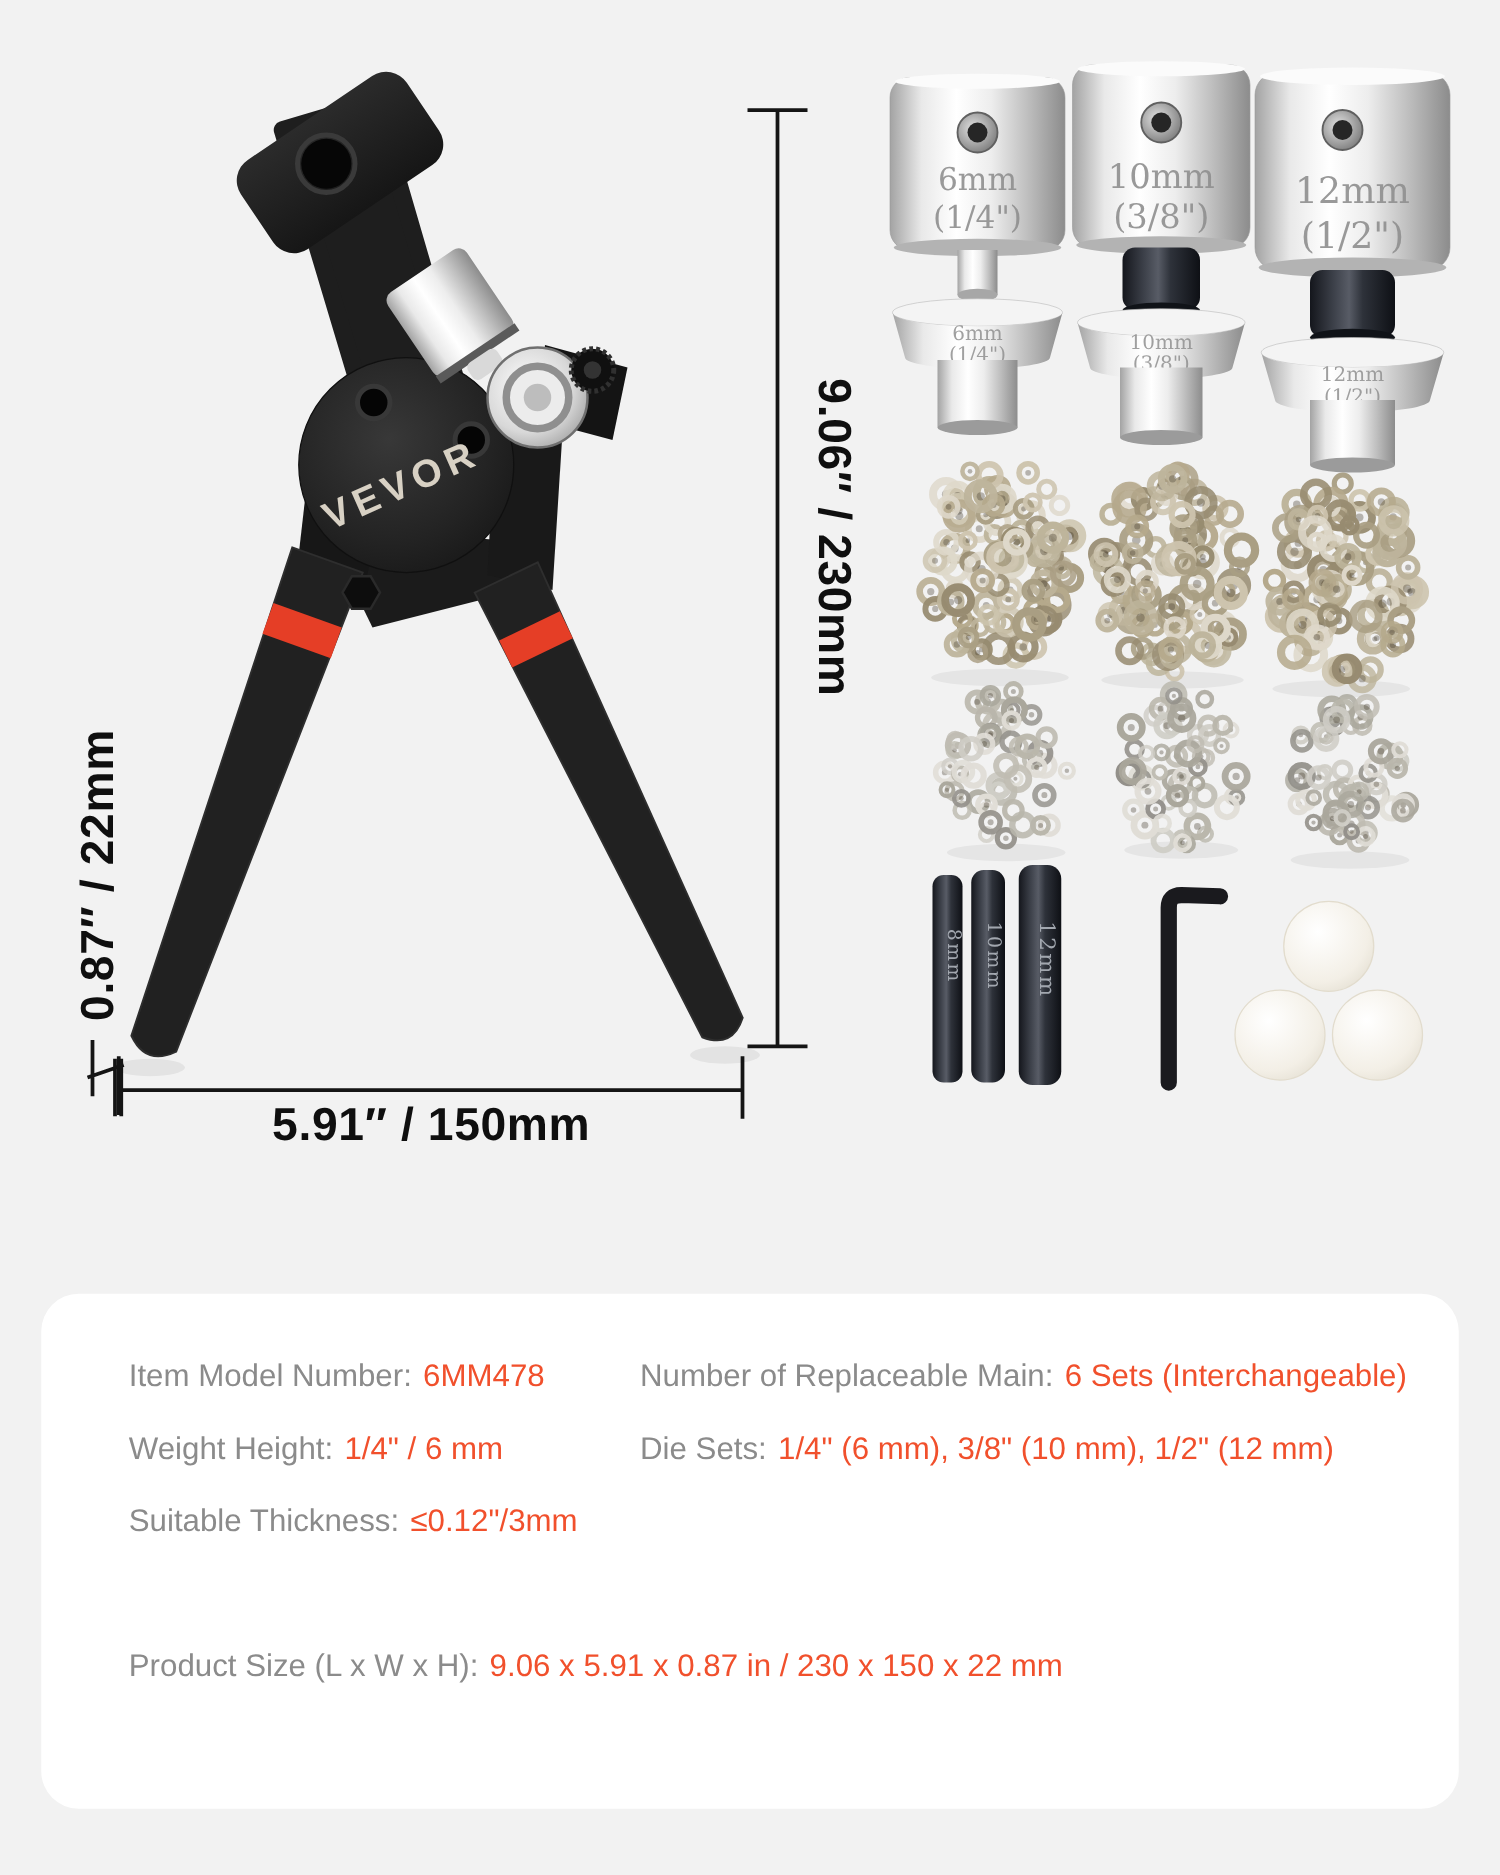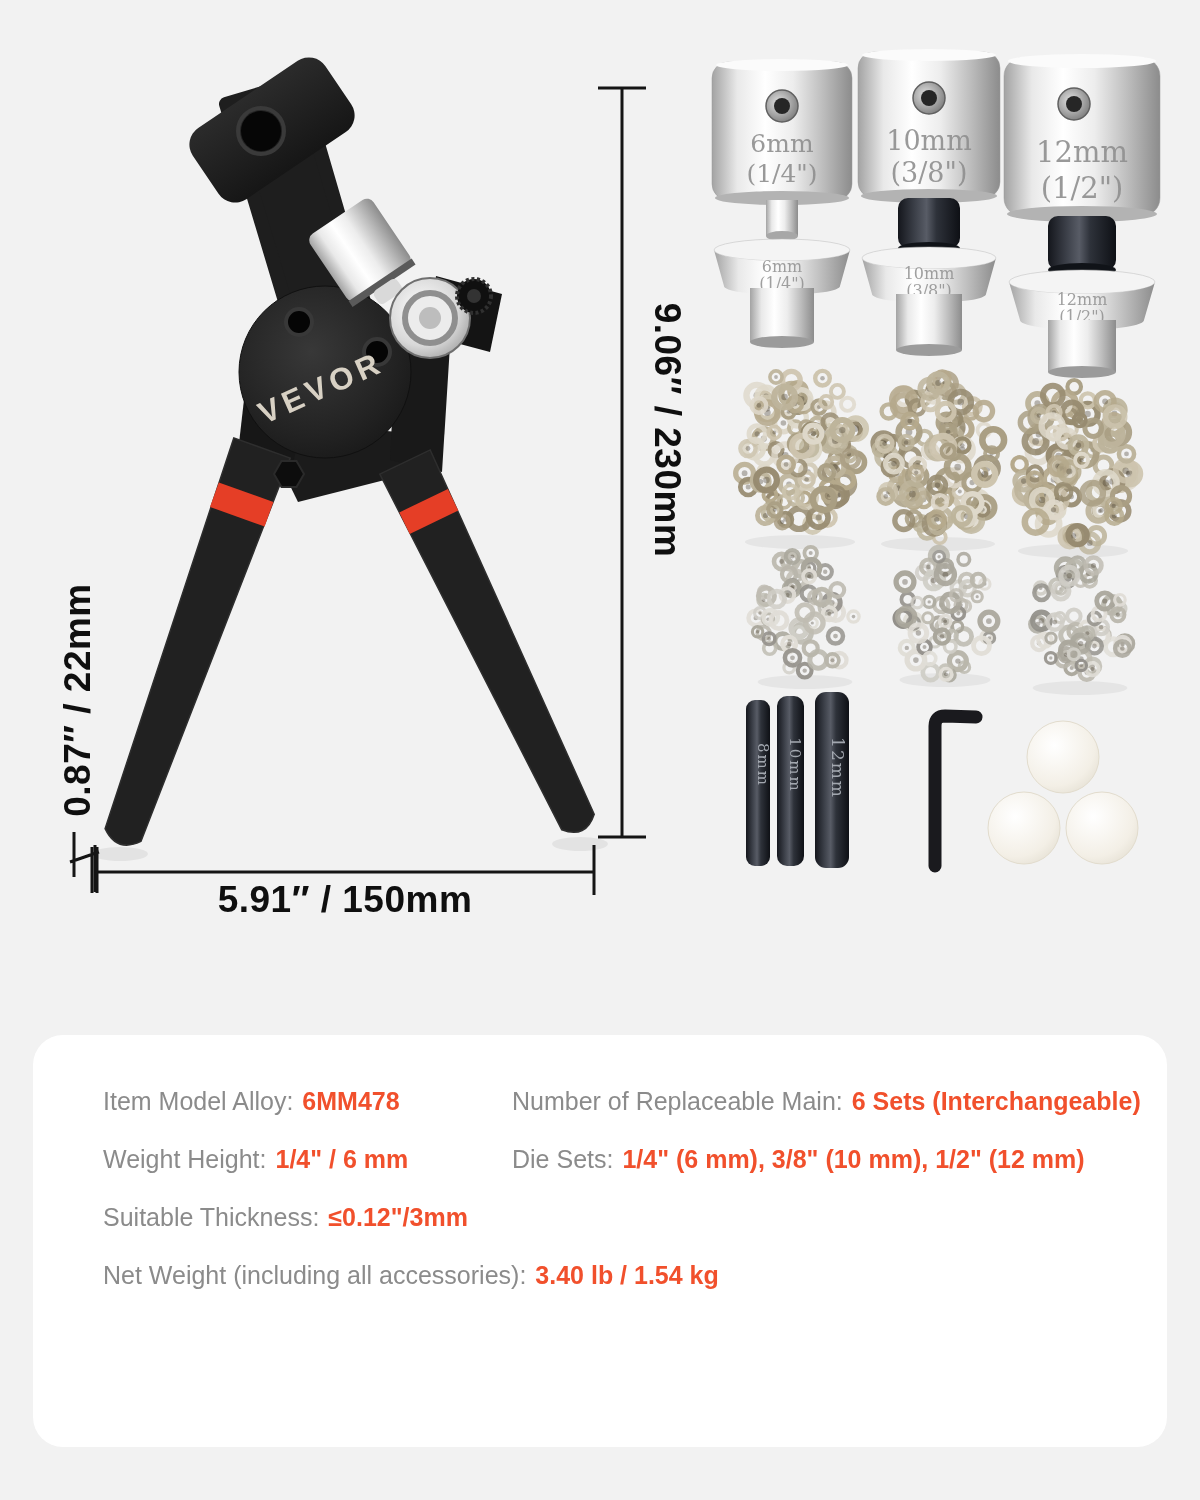--- a/index.html
+++ b/index.html
@@ -20,21 +20,21 @@
   .spec-card{
     position:absolute;left:33px;top:1035px;width:1134px;height:412px;
     background:#ffffff;border-radius:30px;
   }
   .spec-row{position:absolute;left:70px;width:1050px;height:34px;line-height:34px;font-size:25px;white-space:nowrap}
   .r1{top:49px}.r2{top:107px}.r3{top:165px}.r4{top:223px}.r5{top:281px}.r6{top:339px}
   .pair{position:relative;display:inline-block;white-space:nowrap}
   .pair2{position:absolute;left:409px;top:0}
   .pair2-n{position:absolute;left:400px;top:0}
   .spec-label{color:#8b8b8b}
-  .spec-value{color:#f1502c;font-weight:700;margin-left:9px}
+  .spec-value{color:#f1502c;font-weight:400;margin-left:9px}
 </style>
 </head>
 <body>
 
 <svg class="photo" width="1200" height="960" viewBox="0 0 1200 960">
   <defs>
     <linearGradient id="silverH" x1="0" y1="0" x2="1" y2="0">
       <stop offset="0" stop-color="#a3a3a3"></stop>
         <stop offset=".18" stop-color="#e9e9e9"></stop>
       <stop offset=".38" stop-color="#ffffff"></stop>
@@ -888,37 +888,37 @@
   <g>
     <circle cx="1063" cy="757" r="36" fill="url(#whiteDisc)" stroke="#e2dccd"></circle>
     <circle cx="1024" cy="828" r="36" fill="url(#whiteDisc)" stroke="#e2dccd"></circle>
     <circle cx="1102" cy="828" r="36" fill="url(#whiteDisc)" stroke="#e2dccd"></circle>
   </g>
 </svg>
 
 <div class="spec-card">
   <div class="spec-row r1">
     <span class="pair">
-      <span class="spec-label">Item Model Alloy:</span><span class="spec-value">6MM478</span>
+      <span class="spec-label">Item Model Number:</span><span class="spec-value">6MM478</span>
     </span>
     <span class="pair pair2">
       <span class="spec-label">Number of Replaceable Main:</span><span class="spec-value">6 Sets (Interchangeable)</span>
     </span>
   </div>
   <div class="spec-row r2">
     <span class="pair">
       <span class="spec-label">Weight Height:</span><span class="spec-value">1/4" / 6 mm</span>
     </span>
     <span class="pair pair2">
       <span class="spec-label">Die Sets:</span><span class="spec-value">1/4" (6 mm), 3/8" (10 mm), 1/2" (12 mm)</span>
     </span>
   </div>
   <div class="spec-row r3">
     <span class="pair">
       <span class="spec-label">Suitable Thickness:</span><span class="spec-value">≤0.12"/3mm</span>
     </span>
   </div>
-  <div class="spec-row r4">
+  <div class="spec-row r5">
     <span class="pair">
-      <span class="spec-label">Net Weight (including all accessories):</span><span class="spec-value">3.40 lb / 1.54 kg</span>
+      <span class="spec-label">Product Size (L x W x H):</span><span class="spec-value">9.06 x 5.91 x 0.87 in / 230 x 150 x 22 mm</span>
     </span>
   </div>
 </div>
 
 </body></html>

